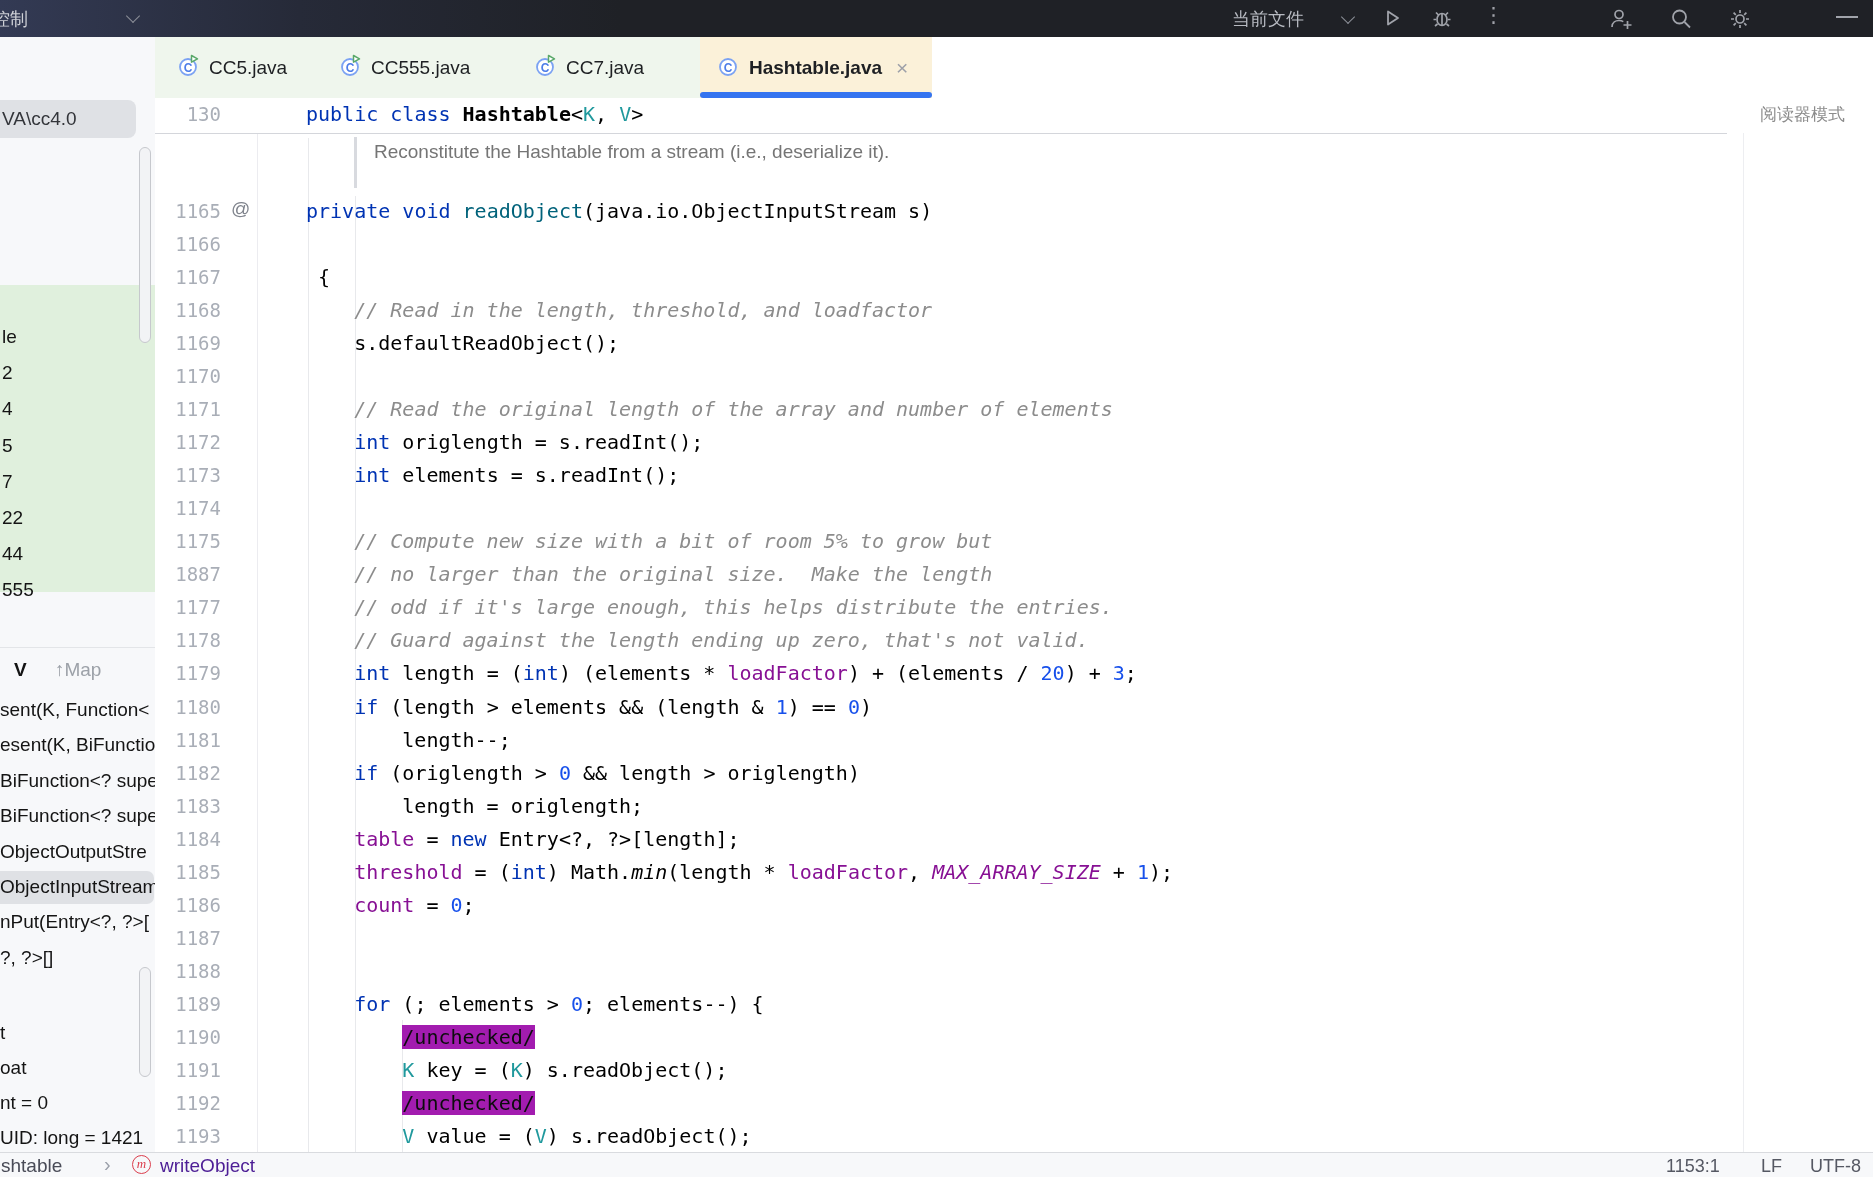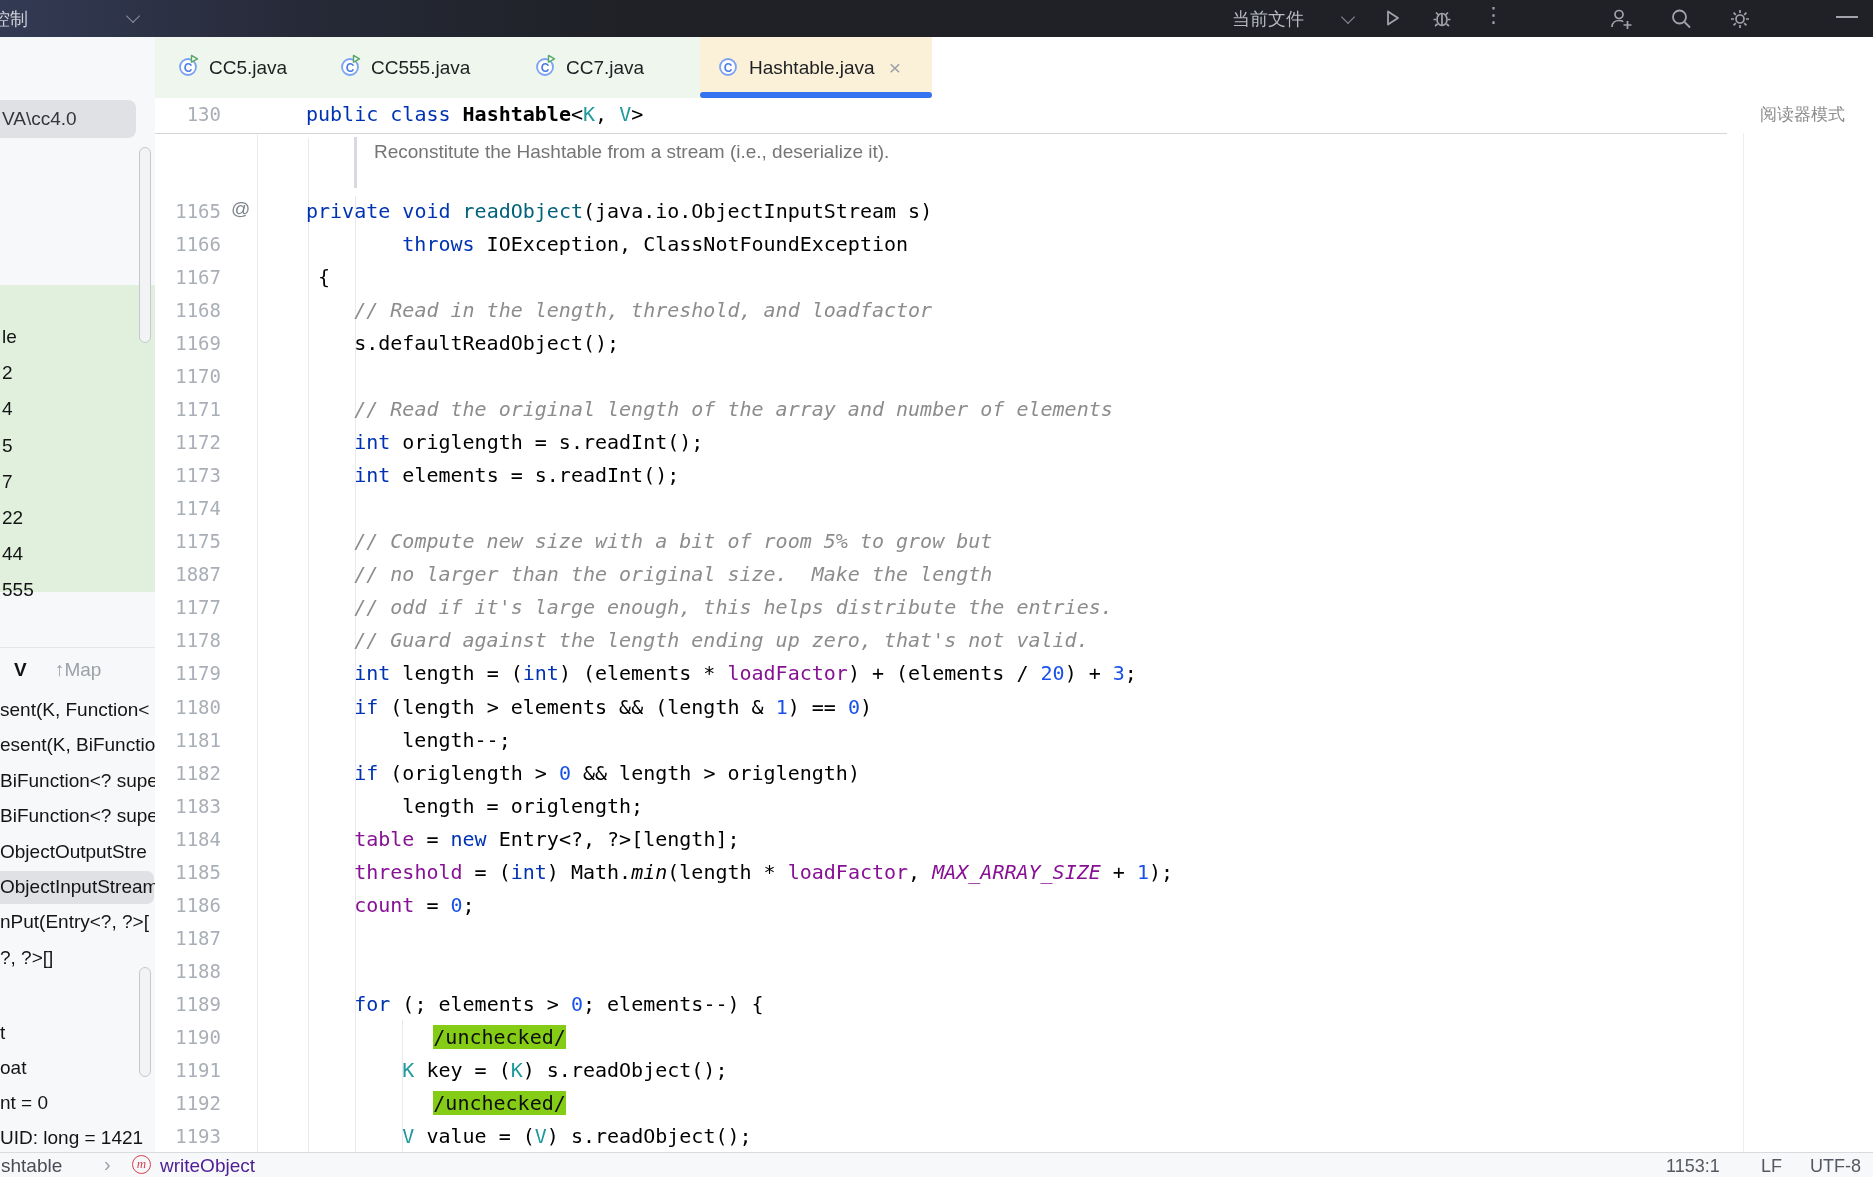--- a/index.html
+++ b/index.html
@@ -19,21 +19,21 @@
   .tb-ic svg{display:block;}
   .tb-dots{position:absolute;left:1483px;top:3px;color:#a0a3aa;font-size:21px;letter-spacing:0;}
   .tb-min{position:absolute;left:1836px;top:16px;width:22px;height:2px;background:#a0a3aa;}
 
   
   .tabstrip{position:absolute;left:155px;top:37px;width:1718px;height:61px;background:#ffffff;}
   .tab-green-block{position:absolute;left:0;top:0;width:545px;height:61px;background:#eff6ed;}
   .tab{position:absolute;top:0;height:61px;display:flex;align-items:center;cursor:default;}
   .tab .lbl{font-size:19px;color:#1e2023;margin-left:9px;white-space:nowrap;}
   .tab.active{background:#fbf1d9;}
-  .tab.active .lbl{font-weight:400;}
+  .tab.active .lbl{font-weight:700;}
   .tab-underline{position:absolute;left:545px;top:55px;width:232px;height:6px;
                  background:#3574f0;border-radius:3px;}
   .tab .close{margin-left:14px;color:#9da0a8;font-size:21px;line-height:20px;}
 
   
   .leftpanel{position:absolute;left:0;top:37px;width:155px;height:1115px;background:#f7f8fa;overflow:hidden;}
   .lp-pill{position:absolute;left:-22px;top:63px;width:158px;height:38px;background:#dfe1e5;border-radius:8px;}
   .lp-pill span{position:absolute;left:24px;top:8px;font-size:19px;color:#33353a;white-space:nowrap;}
   .lp-scroll1{position:absolute;left:139px;top:110px;width:12px;height:196px;
               background:#f2f3f5;border:1px solid #c6c8cd;border-radius:6px;box-sizing:border-box;}
@@ -75,21 +75,21 @@
   .tk-k{color:#0033b3;}
   .tk-m{color:#00627a;}
   .tk-c{color:#8c8c8c;font-style:italic;}
   .tk-n{color:#1750eb;}
   .tk-f{color:#871094;}
   .tk-fi{color:#871094;font-style:italic;}
   .tk-si{color:#000000;font-style:italic;}
   .tk-t{color:#20999d;}
   .tk-p{color:#000000;}
   .tk-cls{color:#000000;font-weight:600;}
-  .tk-fold{color:#0c0c0c;background:#84cc16;margin-left:31px;}
+  .tk-fold{color:#0c0c0c;background:#a21caf;}
 
   
   .statusbar{position:absolute;left:0;top:1152px;width:1873px;height:25px;background:#f7f8fa;
              border-top:1px solid #d9dbdf;box-sizing:border-box;}
   .sb-file{position:absolute;left:1px;top:2px;font-size:19px;color:#494b57;white-space:nowrap;}
   .sb-sep{position:absolute;left:104px;top:0px;font-size:20px;color:#9ba0aa;}
   .sb-mic{position:absolute;left:132px;top:2px;width:19px;height:19px;border:1.5px solid #db3e4d;
           border-radius:50%;box-sizing:border-box;text-align:center;line-height:16px;
           font-size:13px;color:#db3e4d;font-style:italic;font-family:"Liberation Serif",serif;}
   .sb-method{position:absolute;left:160px;top:2px;font-size:19px;color:#4c1d95;white-space:nowrap;}
@@ -228,21 +228,20 @@
     <div class="jdbar"></div>
     <div class="jdtext">Reconstitute the Hashtable from a stream (i.e., deserialize it).</div>
     <div id="code-rows">
         <div class="crow" style="top: 97.5px;">
           <span class="num">1165</span>
           <span class="gic">@</span>
           <span class="code"><span class="tk-k">private</span><span class="tk-p"> </span><span class="tk-k">void</span><span class="tk-p"> </span><span class="tk-m">readObject</span><span class="tk-p">(java.io.ObjectInputStream s)</span></span>
         </div>
         <div class="crow" style="top: 130.57px;">
           <span class="num">1166</span>
-          <span class="code"><span class="tk-p">        </span><span class="tk-k">throws</span><span class="tk-p"> IOException, ClassNotFoundException</span></span>
         </div>
         <div class="crow" style="top: 163.64px;">
           <span class="num">1167</span>
           <span class="code"><span class="tk-p"> {</span></span>
         </div>
         <div class="crow" style="top: 196.71px;">
           <span class="num">1168</span>
           <span class="code"><span class="tk-p">    </span><span class="tk-c">// Read in the length, threshold, and loadfactor</span></span>
         </div>
         <div class="crow" style="top: 229.78px;">

